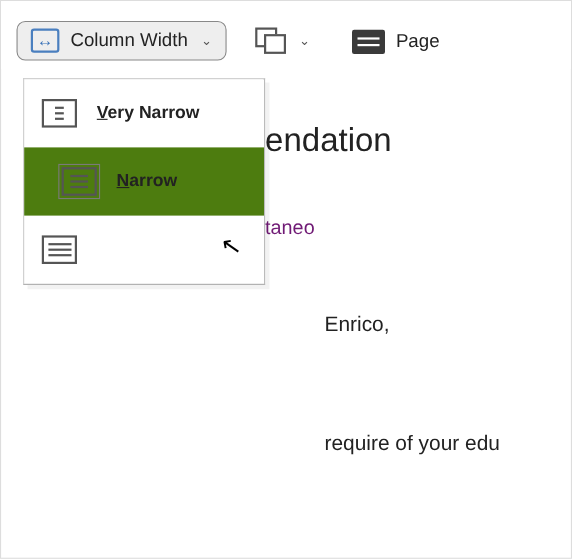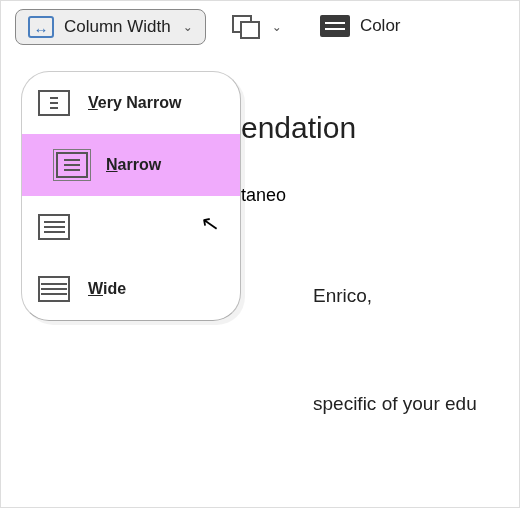--- a/index.html
+++ b/index.html
@@ -7,21 +7,21 @@
     font-family: "Segoe UI", Arial, sans-serif;
     background: #ffffff;
     width: 520px;
     height: 508px;
     overflow: hidden;
     position: relative;
     border: 1px solid #ddd;
   }
   .toolbar {
     display: flex;
-    align-items: flex-start;
+    align-items: flex-end;
     gap: 14px;
     padding: 8px 14px;
     height: 62px;
     background: #fff;
   }
   .tool-btn {
     display: flex;
     align-items: center;
     gap: 10px;
     padding: 6px 12px;
@@ -82,31 +82,30 @@
     left: 20px;
     top: 70px;
     width: 220px;
     background: #fff;
     border-top: 1px solid #ccc;
     border-left: 1px solid #ccc;
     border-right: 1px solid #bbb;
     border-bottom: 1px solid #aaa;
     box-shadow: 4px 4px 0 rgba(0,0,0,0.05);
     z-index: 10;
-    border-radius: 28px;
   }
   .dd-item {
     display: flex;
     align-items: center;
     gap: 18px;
     padding: 18px 16px;
     cursor: pointer;
   }
   .dd-item.selected {
-    background: #f0abfc;
+    background: #4d7c0f;
     padding-left: 34px;
   }
   .dd-item.selected .mini {
     outline: 1px solid #7a7a7a;
     outline-offset: 2px;
   }
   .mini {
     width: 32px; height: 26px;
     border: 2px solid #555;
     display:flex; flex-direction:column; justify-content:center; gap:3px;
@@ -127,30 +126,30 @@
   .doc {
     position: absolute;
     left: 240px;
     top: 110px;
     right: 0;
     color: #222;
   }
   .doc h1 {
     font-size: 30px;
     font-weight: 400;
-    margin-bottom: 40px;
+    margin-bottom: 52px;
   }
   .doc .author {
     font-size: 18px;
-    color: #000000;
+    color: #701a75;
     margin-bottom: 50px;
   }
   .doc-body {
     position:absolute;
-    left: 312px;
+    left: 294px;
     top: 280px;
     right: 0;
     font-size: 19px;
     line-height: 1.55;
     color: #222;
   }
   .doc-body p { margin-bottom: 20px; }
 
   .cursor {
     position: absolute;
@@ -185,21 +184,21 @@
     <span class="chev">⌄</span>
   </div>
 
   <div class="tool-btn">
     <span class="icon-box">
       <span class="line-icon">
           <span class="ln"></span>
           <span class="ln"></span>
         </span>
     </span>
-    <span>Color</span>
+    <span>Page</span>
   </div>
 </div>
 
 <div class="dropdown">
   <div class="dd-item">
     <span class="mini vn">
         <span class="r"></span>
         <span class="r"></span>
         <span class="r"></span>
       </span>
@@ -212,39 +211,31 @@
         <span class="r"></span>
       </span>
     <span class="dd-label"><span></span><span class="ul">N</span><span>arrow</span></span>
   </div>
   <div class="dd-item">
     <span class="mini m">
         <span class="r"></span>
         <span class="r"></span>
         <span class="r"></span>
       </span>
-  </div>
-  <div class="dd-item">
-    <span class="mini w">
-        <span class="r"></span>
-        <span class="r"></span>
-        <span class="r"></span>
-      </span>
-    <span class="dd-label"><span></span><span class="ul">W</span><span>ide</span></span>
   </div>
 </div>
 
 <div class="doc">
   <h1>endation</h1>
   <div class="author">taneo</div>
 </div>
 
 <div class="doc-body">
   <p>Enrico,</p>
   <p>
     <br>
     <br>
-    <span>specific of your edu</span><br>
+    <span>require of your edu</span><br>
     <br>
   </p>
 </div>
 
 <div class="cursor">↖</div>
 
 </body></html>

